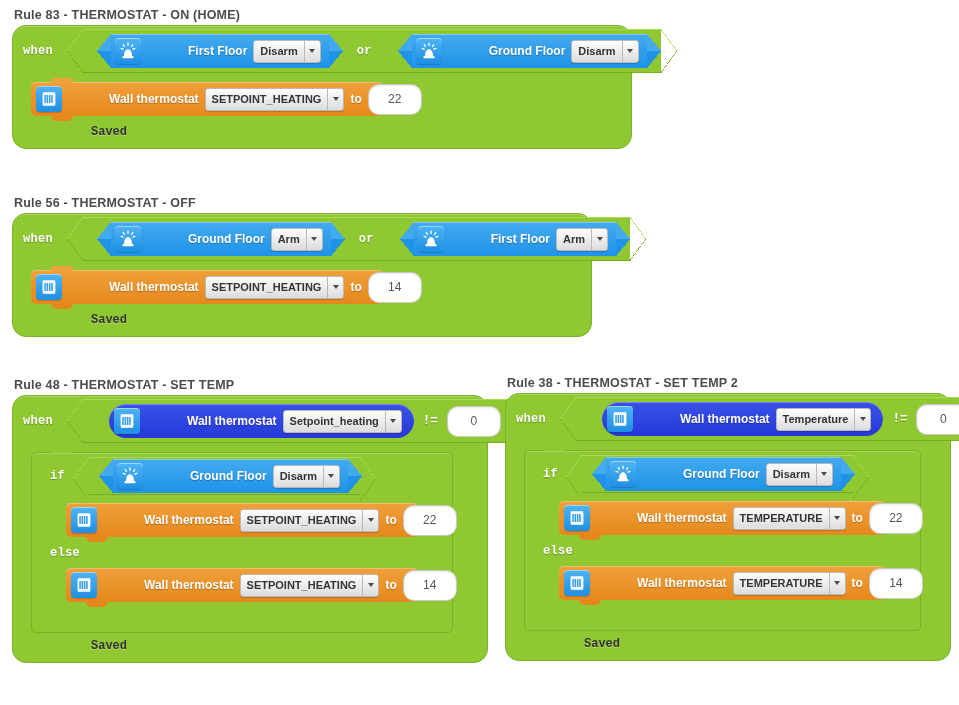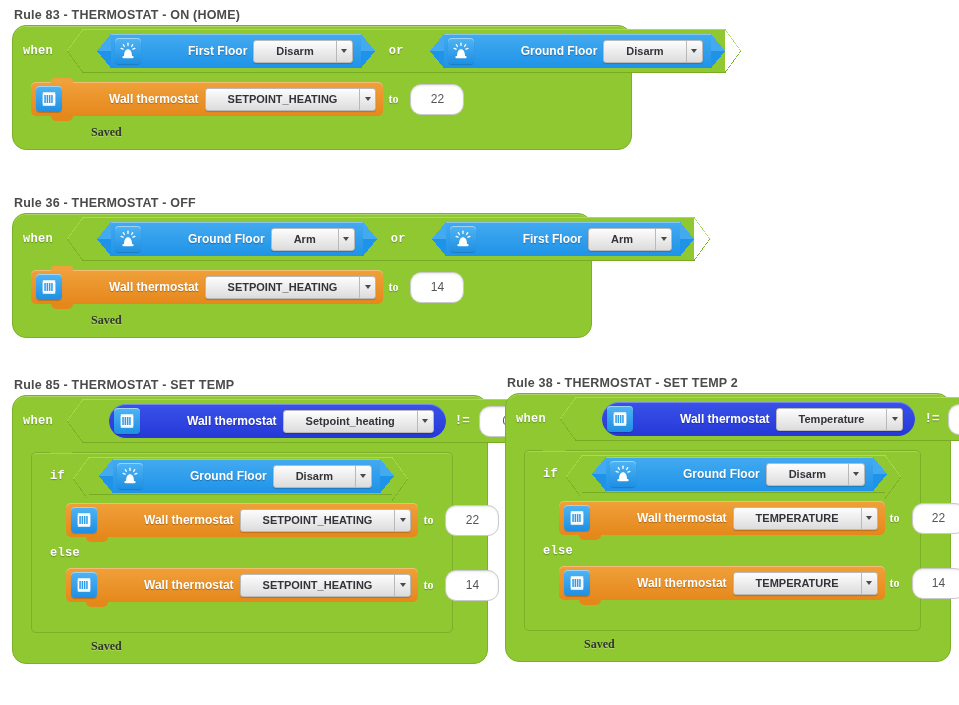--- a/index.html
+++ b/index.html
@@ -165,21 +165,21 @@
     border-radius:3px;
     height:21px;
     box-shadow:0 1px 1px rgba(0,0,0,.18);
     overflow:hidden;
     flex:0 0 auto;
   }
   .dd .dd-txt{
     font-family:"Liberation Sans", sans-serif;
     font-size:11px;font-weight:bold;
     color:#33333a;
-    padding:0 22px;
+    padding:0 6px;
     display:flex;align-items:center;
     white-space:nowrap;
   }
   .dd .dd-arrow{
     width:15px;
     border-left:1px solid #b9b9b9;
     display:flex;align-items:center;justify-content:center;
   }
   .dd .dd-arrow i{
     display:block;width:0;height:0;
@@ -202,41 +202,41 @@
     flex:0 0 auto;
   }
 
   .op{
     font-family:"Liberation Mono","DejaVu Sans Mono",monospace;
     font-size:12.5px;font-weight:bold;color:#ffffff;
     text-shadow:0 1px 1px rgba(0,0,0,.3);
     margin:0 9px;
   }
   .to{
-    font-family:Liberation Serif, serif;
+    font-family:Liberation Sans, sans-serif;
     font-size:12px;font-weight:bold;color:#ffffff;
     text-shadow:0 1px 1px rgba(0,0,0,.28);
-    margin:0 12px;
+    margin:0 6px;
   }
 
   
   .ifbox{
     background:#8fc831;
     border:1px solid #7bb028;
     border-radius:5px;
     box-shadow:inset 0 1px 0 rgba(255,255,255,.22);
     position:relative;
   }
   .ifbox .notch-t{
     position:absolute;top:-5px;left:18px;width:22px;height:5px;
     background:#8fc831;border-radius:3px 3px 0 0;
   }
 
   .saved{
-    font-family:Liberation Serif, serif;
+    font-family:Liberation Mono, monospace;
     font-size:12px;font-weight:bold;color:#333333;
     text-shadow:0 1px 0 rgba(255,255,255,.3);
   }
 </style>
 </head>
 <body>
 
 <div class="canvas">
 
   <div class="rule" style="left:12px;top:8px;">
@@ -325,21 +325,21 @@
         </div>
       </div>
 
       <div class="row" style="padding:9px 0 9px 78px;">
         <span class="saved">Saved</span>
       </div>
     </div>
   </div>
 
   <div class="rule" style="left:12px;top:196px;">
-    <div class="rule-title">Rule 36 - THERMOSTAT - OFF</div>
+    <div class="rule-title">Rule 56 - THERMOSTAT - OFF</div>
     <div class="green-body" style="width:578px;">
 
       <div class="row" style="padding:3px 0 0 0;">
         <span class="kw" style="margin:0 14px 0 10px;">when</span>
         <div class="hexsocket" style="margin-left:16px;padding-left:14px;padding-right:14px;">
           <div class="hexblue" style="margin-left:14px;">
             <span class="icon">
               <svg width="18" height="18" viewBox="0 0 18 18">
                 <g stroke="#ffffff" stroke-width="1.3" stroke-linecap="round">
                   <line x1="9" y1="1.2" x2="9" y2="3.4"></line>
@@ -417,21 +417,21 @@
         </div>
       </div>
 
       <div class="row" style="padding:9px 0 9px 78px;">
         <span class="saved">Saved</span>
       </div>
     </div>
   </div>
 
   <div class="rule" style="left:12px;top:378px;">
-    <div class="rule-title">Rule 85 - THERMOSTAT - SET TEMP</div>
+    <div class="rule-title">Rule 48 - THERMOSTAT - SET TEMP</div>
     <div class="green-body" style="width:474px;">
 
       <div class="row" style="padding:3px 0 0 0;">
         <span class="kw" style="margin:0 14px 0 10px;">when</span>
         <div class="hexsocket" style="margin-left:16px;padding-left:14px;padding-right:14px;">
           <div class="bluepill" style="margin-left:12px;">
             <span class="icon">
               <svg width="18" height="18" viewBox="0 0 18 18">
                 <rect x="2.6" y="3.2" width="12.8" height="11.6" rx="1.3" fill="#ffffff"></rect>
                 <g fill="#2f9ae8">

